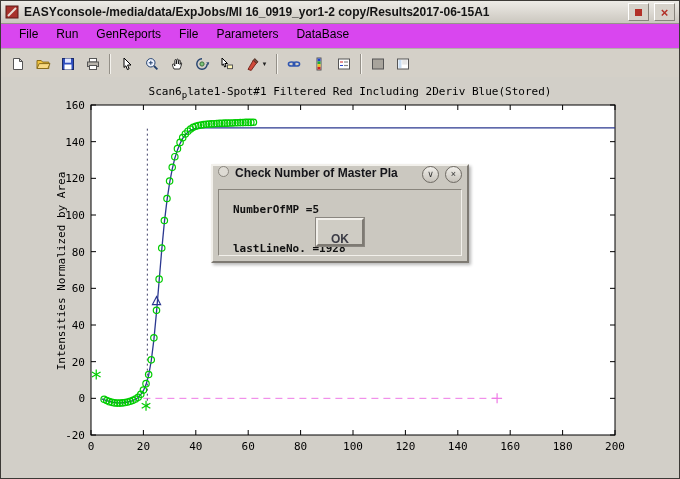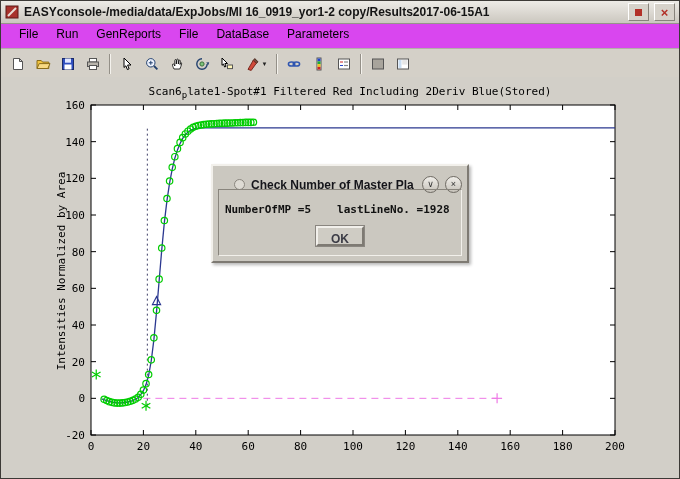--- a/index.html
+++ b/index.html
@@ -39,37 +39,37 @@
                font:11px "DejaVu Sans Mono",monospace;color:#000;white-space:nowrap;}
   .chart-title .sub{font-size:9px;vertical-align:-3px;}
   .ylabel{position:absolute;left:60px;top:194px;transform:translate(-50%,-50%) rotate(-90deg);
           font:11px "DejaVu Sans Mono",monospace;color:#000;white-space:nowrap;}
   .xlabel{position:absolute;left:90px;width:524px;top:378px;text-align:center;
           font:11px "DejaVu Sans Mono",monospace;color:#000;}
   
   .dialog{position:absolute;left:210px;top:87px;width:258px;height:99px;z-index:10;
           background:#cbc8c0;border:2px solid;box-sizing:border-box;
           border-color:#f2f0eb #7e7a73 #7e7a73 #f2f0eb;box-shadow:2px 2px 3px rgba(0,0,0,.28);}
-  .dlg-title{height:21px;display:flex;align-items:center;gap:6px;padding:8px 5px;margin-left:16px;}
+  .dlg-title{height:21px;display:flex;align-items:flex-start;gap:6px;padding:0 5px;}
   .dlg-dot{width:9px;height:9px;border-radius:50%;border:1px solid #8a867e;
            background:#dedbd4;flex:0 0 auto;}
   .dlg-title-text{flex:1;font-size:12px;font-weight:bold;color:#15151a;
                   white-space:nowrap;overflow:hidden;}
   .dlg-round{width:15px;height:15px;flex:0 0 auto;border-radius:50%;
              border:1px solid #6e6a63;background:linear-gradient(#f0eee9,#c6c2ba);
              display:flex;align-items:center;justify-content:center;
              font-size:9px;line-height:1;color:#333;}
   .dlg-inner{position:absolute;left:5px;right:5px;top:23px;bottom:5px;
              border:1px solid;border-color:#89857d #f2f0eb #f2f0eb #89857d;}
-  .dlg-text{margin:13px 0 0 6px;display:flex;gap:26px;
-            font:700 11px "DejaVu Sans Mono",monospace;color:#111;}
+  .dlg-text{margin:13px 0 0 14px;display:flex;gap:26px;
+            font:700 11px "DejaVu Sans Mono",monospace;color:#111;flex-direction:column;}
   .dlg-ok{position:absolute;left:50%;transform:translateX(-50%);bottom:9px;
           width:48px;height:20px;background:#cfccc4;border:2px solid;
           border-color:#f2f0eb #7e7a73 #7e7a73 #f2f0eb;box-shadow:0 0 0 1px #8a8680;
-          font:700 12px "Liberation Sans",sans-serif;color:#3c3c46;padding:4px;}
+          font:700 12px "Liberation Sans",sans-serif;color:#3c3c46;padding:12px;}
 </style>
 </head>
 <body>
 
 <div class="window">
 
   <div class="titlebar">
     <svg class="win-icon" viewBox="0 0 14 14">
       <rect x="1" y="1" width="12" height="12" fill="#a8322c" stroke="#5f1b17"></rect>
       <path d="M3 11 L11 3" stroke="#e9ddd6" stroke-width="2"></path>
@@ -81,22 +81,22 @@
     <div class="cap-btn">
       <span class="cap-close-glyph">×</span>
     </div>
   </div>
 
   <div class="menubar">
     <span class="menu-item">File</span>
     <span class="menu-item">Run</span>
     <span class="menu-item">GenReports</span>
     <span class="menu-item">File</span>
+    <span class="menu-item">Parameters</span>
     <span class="menu-item">DataBase</span>
-    <span class="menu-item">Parameters</span>
   </div>
 
   <div class="toolbar">
     <button class="tbtn">
       <svg width="16" height="16" viewBox="0 0 16 16">
         <path d="M3.5 2.5 h6 l3 3 v8 h-9 z" fill="#ffffff" stroke="#555"></path>
         <path d="M9.5 2.5 v3 h3 z" fill="#d8d8d8" stroke="#555"></path>
       </svg>
     </button>
     <button class="tbtn">

